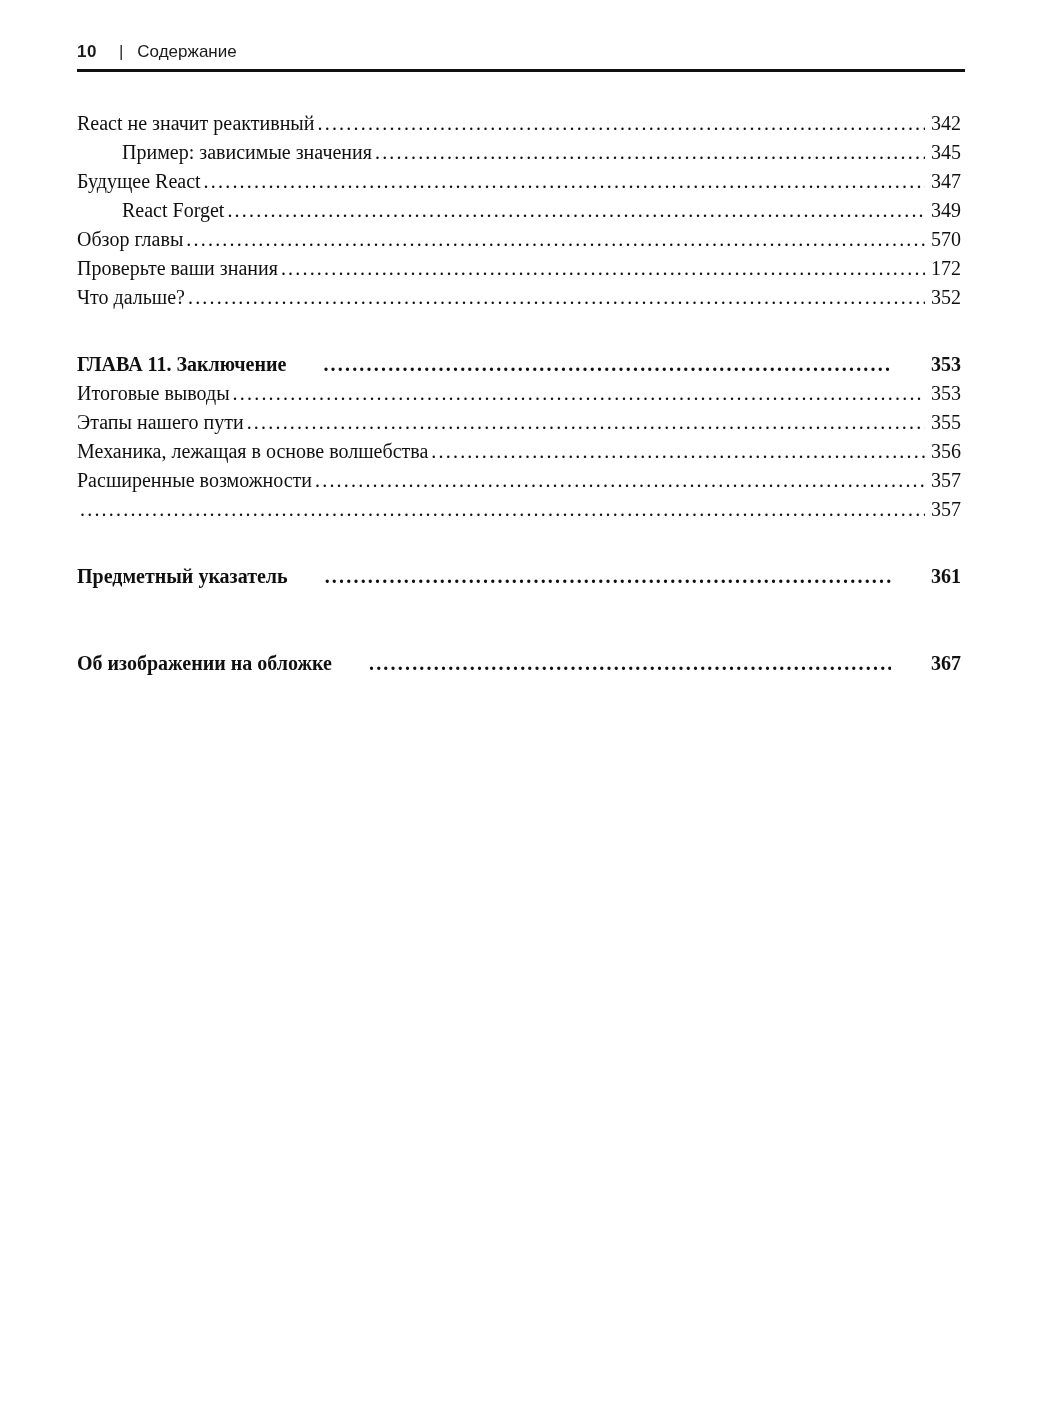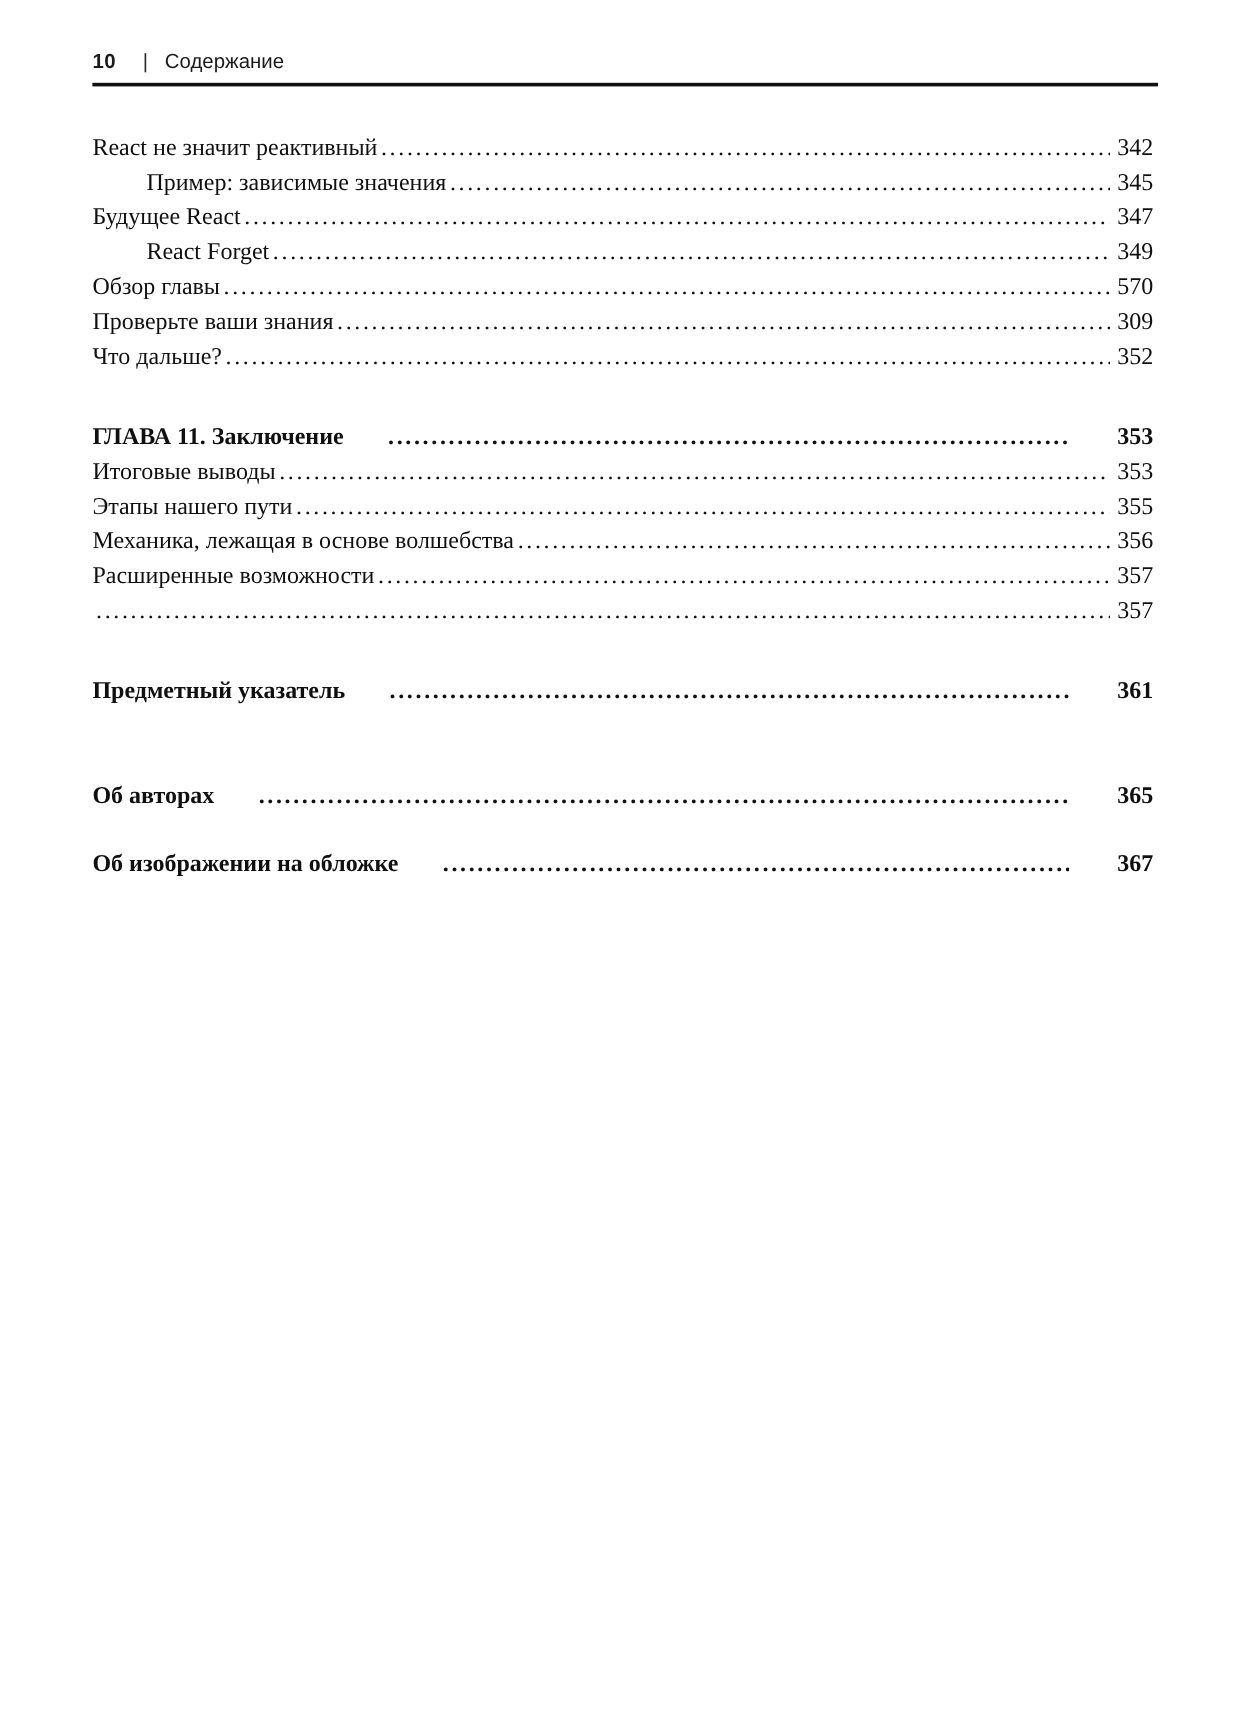--- a/index.html
+++ b/index.html
@@ -116,21 +116,21 @@
             <span class="pagenum">349</span>
           </div>
           <div class="entry">
             <span class="title">Обзор главы</span>
             <span class="dots"></span>
             <span class="pagenum">570</span>
           </div>
           <div class="entry">
             <span class="title">Проверьте ваши знания</span>
             <span class="dots"></span>
-            <span class="pagenum">309</span>
+            <span class="pagenum">172</span>
           </div>
           <div class="entry">
             <span class="title">Что дальше?</span>
             <span class="dots"></span>
             <span class="pagenum">352</span>
           </div>
         </div>
       </div>
       <div class="toc-section">
         <div class="entry bold heading-row">
@@ -167,27 +167,20 @@
       </div>
       <div class="toc-section">
         <div class="entry bold heading-row">
           <span class="title">Предметный указатель</span>
           <span class="dots"></span>
           <span class="pagenum">361</span>
         </div>
       </div>
       <div class="toc-section">
         <div class="entry bold heading-row">
-          <span class="title">Об авторах</span>
-          <span class="dots"></span>
-          <span class="pagenum">365</span>
-        </div>
-      </div>
-      <div class="toc-section">
-        <div class="entry bold heading-row">
           <span class="title">Об изображении на обложке</span>
           <span class="dots"></span>
           <span class="pagenum">367</span>
         </div>
       </div>
     </div>
 
 </div>
 
 </body></html>

